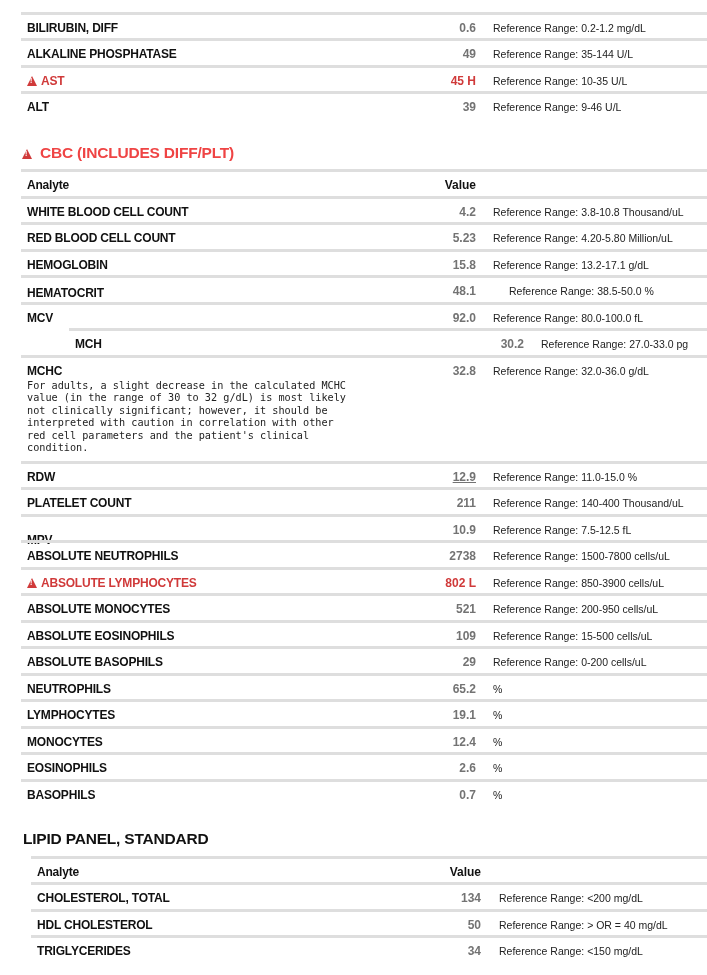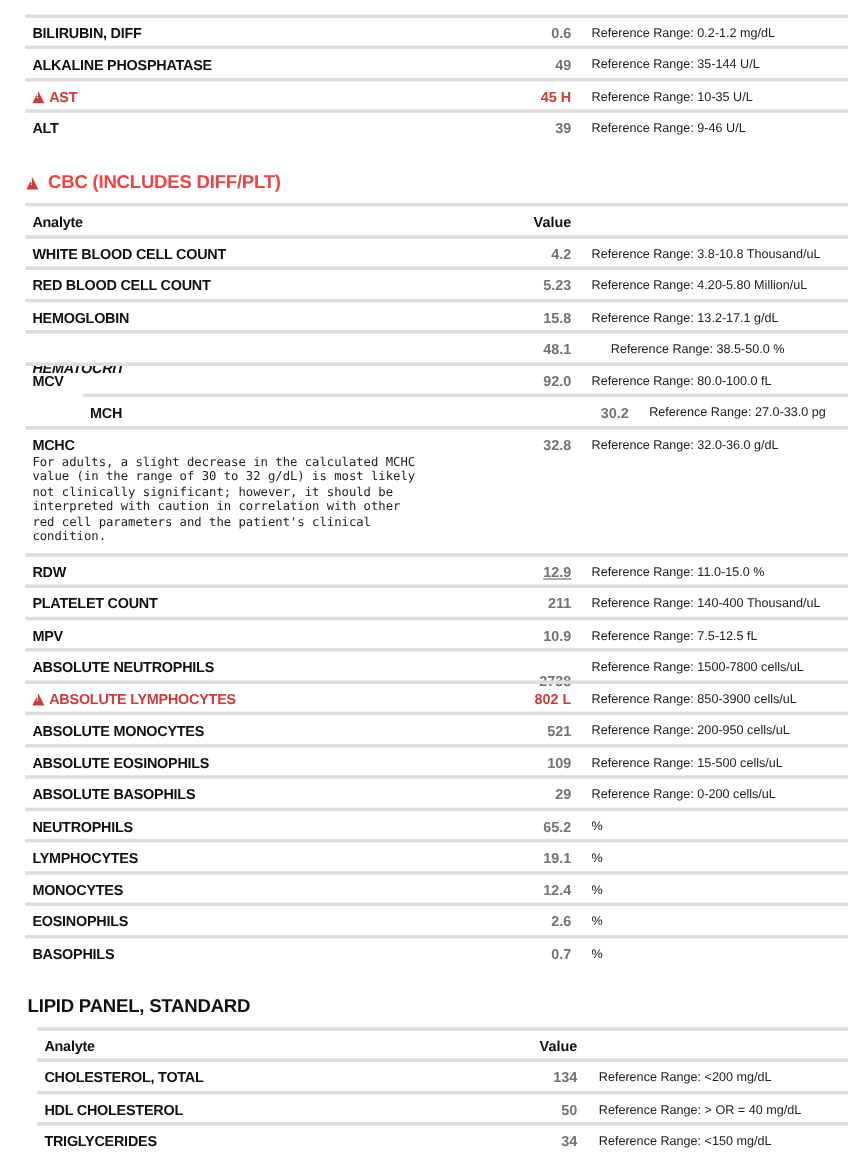--- a/index.html
+++ b/index.html
@@ -54,21 +54,21 @@
       <span class="name" style="top: 6px;"><span>RED BLOOD CELL COUNT</span></span>
       <span class="val" style="top: 6px; right: 231px;">5.23</span>
       <span class="ref" style="top: 7px; left: 472px;">Reference Range: 4.20-5.80 Million/uL</span>
     </div>
     <div class="row" style="position: absolute; top: 248.5px; left: 21px; width: 686px; height: 26.5px;">
       <span class="name" style="top: 6px;"><span>HEMOGLOBIN</span></span>
       <span class="val" style="top: 6px; right: 231px;">15.8</span>
       <span class="ref" style="top: 7px; left: 472px;">Reference Range: 13.2-17.1 g/dL</span>
     </div>
     <div class="row" style="position: absolute; top: 275px; left: 21px; width: 686px; height: 26.5px;">
-      <span class="name" style="top: 22px; font-style: italic;"><span>HEMATOCRIT</span></span>
+      <span class="name" style="top: 8px;"><span>HEMATOCRIT</span></span>
       <span class="val" style="top: 6px; right: 231px;">48.1</span>
       <span class="ref" style="top: 7px; left: 472px; padding-left: 16px;">Reference Range: 38.5-50.0 %</span>
     </div>
     <div class="row" style="position: absolute; top: 301.5px; left: 21px; width: 686px; height: 26.5px;">
       <span class="name" style="top: 6px;"><span>MCV</span></span>
       <span class="val" style="top: 6px; right: 231px;">92.0</span>
       <span class="ref" style="top: 7px; left: 472px;">Reference Range: 80.0-100.0 fL</span>
     </div>
     <div class="row" style="position: absolute; top: 328px; left: 21px; width: 686px; height: 26.5px; margin-left: 48px;">
       <span class="name" style="top: 6px;"><span>MCH</span></span>
@@ -90,27 +90,27 @@
       <span class="name" style="top: 6px;"><span>RDW</span></span>
       <span class="val" style="top: 6px; right: 231px; text-decoration: underline;">12.9</span>
       <span class="ref" style="top: 7px; left: 472px;">Reference Range: 11.0-15.0 %</span>
     </div>
     <div class="row" style="position: absolute; top: 487px; left: 21px; width: 686px; height: 26.5px;">
       <span class="name" style="top: 6px;"><span>PLATELET COUNT</span></span>
       <span class="val" style="top: 6px; right: 231px;">211</span>
       <span class="ref" style="top: 7px; left: 472px;">Reference Range: 140-400 Thousand/uL</span>
     </div>
     <div class="row" style="position: absolute; top: 513.5px; left: 21px; width: 686px; height: 26.5px;">
-      <span class="name" style="top: 6px;"><span>MPV</span></span>
+      <span class="name" style="top: 16px;"><span>MPV</span></span>
       <span class="val" style="top: 6px; right: 231px;">10.9</span>
       <span class="ref" style="top: 7px; left: 472px;">Reference Range: 7.5-12.5 fL</span>
     </div>
     <div class="row" style="position: absolute; top: 540px; left: 21px; width: 686px; height: 26.5px;">
       <span class="name" style="top: 6px;"><span>ABSOLUTE NEUTROPHILS</span></span>
-      <span class="val" style="top: 18px; right: 231px; text-align: right;">2738</span>
+      <span class="val" style="top: 6px; right: 231px; text-align: right;">2738</span>
       <span class="ref" style="top: 7px; left: 472px;">Reference Range: 1500-7800 cells/uL</span>
     </div>
     <div class="row flag" style="position: absolute; top: 566.5px; left: 21px; width: 686px; height: 26.5px;">
       <span class="name" style="top: 6px;"><span class="warn"></span><span>ABSOLUTE LYMPHOCYTES</span></span>
       <span class="val" style="top: 6px; right: 231px;">802 L</span>
       <span class="ref" style="top: 7px; left: 472px;">Reference Range: 850-3900 cells/uL</span>
     </div>
     <div class="row" style="position: absolute; top: 593px; left: 21px; width: 686px; height: 26.5px;">
       <span class="name" style="top: 6px;"><span>ABSOLUTE MONOCYTES</span></span>
       <span class="val" style="top: 6px; right: 231px;">521</span>

